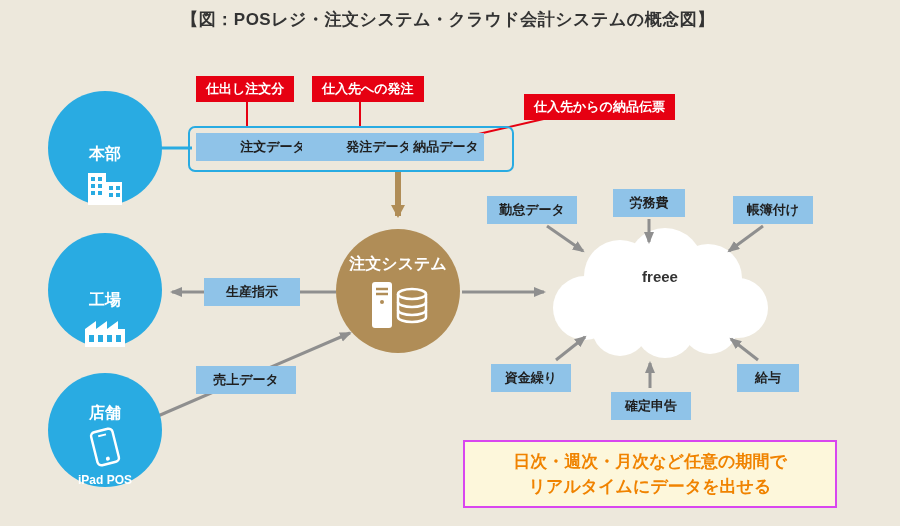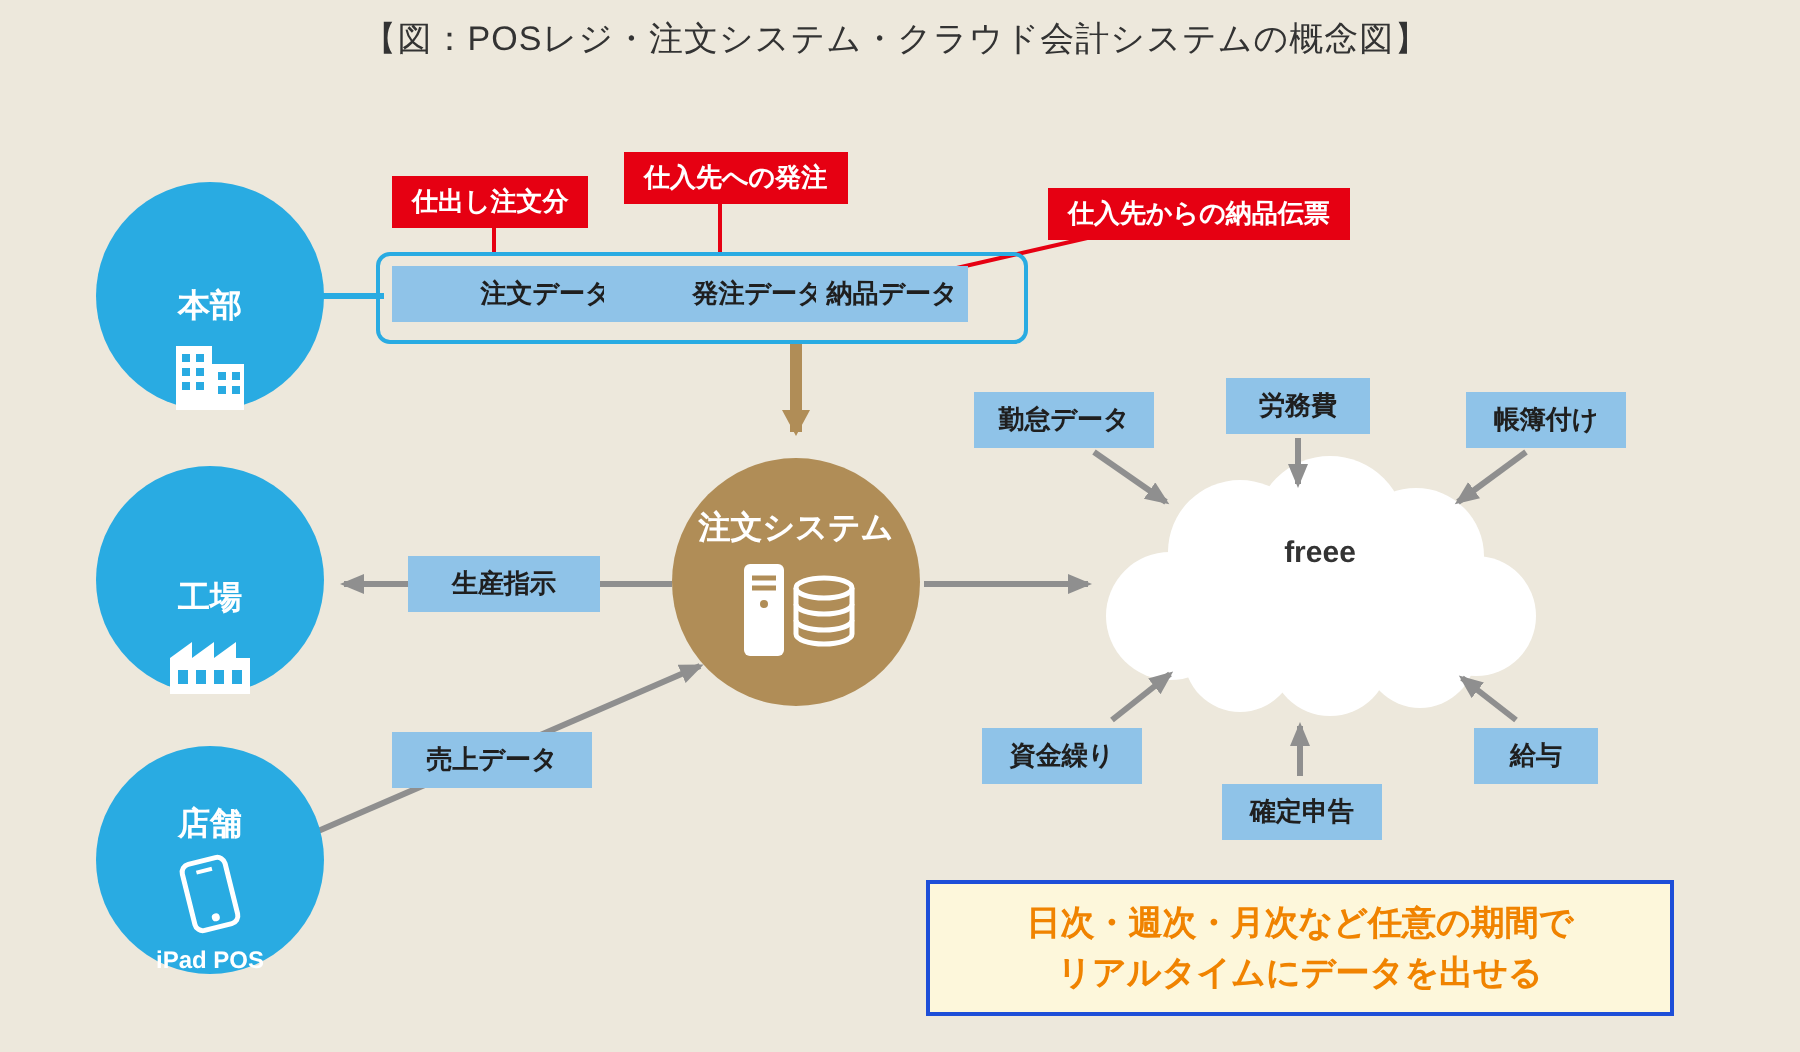--- a/index.html
+++ b/index.html
@@ -5,21 +5,21 @@
   html,body{margin:0;padding:0;}
   .canvas{
     position:relative;
     width:900px;height:526px;
     background:#EDE8DC;
     font-family:"Liberation Sans","DejaVu Sans",sans-serif;
     overflow:hidden;
   }
   .title{
     position:absolute;left:0;top:8px;width:896px;
-    text-align:center;font-size:17px;font-weight:normal;color:#333;
+    text-align:center;font-size:17px;font-weight:bold;color:#333;
     letter-spacing:.5px;
   }
   .connectors{position:absolute;left:0;top:0;pointer-events:none;}
   
   .circle{
     position:absolute;width:114px;height:114px;border-radius:50%;
     background:#29ABE2;color:#fff;
     display:flex;flex-direction:column;align-items:center;justify-content:flex-end;
     text-align:center;
   }
@@ -54,21 +54,21 @@
   }
   
   .cloud-svg{position:absolute;left:540px;top:228px;}
   .cloud-text{
     position:absolute;left:560px;top:266px;width:200px;text-align:center;
     font-size:15px;font-weight:bold;color:#333;line-height:1.5;
   }
   
   .note{
     position:absolute;left:463px;top:440px;width:370px;height:64px;
-    background:#FDF7DB;border:2px solid #1d4ed8;
+    background:#FDF7DB;border:2px solid #d946ef;
     display:flex;flex-direction:column;align-items:center;justify-content:center;
     color:#F08300;font-size:17px;font-weight:bold;line-height:1.5;text-align:center;
   }
 </style>
 </head>
 <body>
 
 <div class="canvas">
 
   <div class="title">【図：POSレジ・注文システム・クラウド会計システムの概念図】</div>
@@ -115,21 +115,21 @@
     <line x1="462" y1="292" x2="544" y2="292" stroke="#8F8F8F" stroke-width="3" marker-end="url(#ag)"></line>
 
     <line x1="547" y1="226" x2="583" y2="251" stroke="#8F8F8F" stroke-width="3" marker-end="url(#ag)"></line>
     <line x1="649" y1="219" x2="649" y2="242" stroke="#8F8F8F" stroke-width="3" marker-end="url(#ag)"></line>
     <line x1="763" y1="226" x2="729" y2="251" stroke="#8F8F8F" stroke-width="3" marker-end="url(#ag)"></line>
     <line x1="556" y1="360" x2="585" y2="337" stroke="#8F8F8F" stroke-width="3" marker-end="url(#ag)"></line>
     <line x1="650" y1="388" x2="650" y2="363" stroke="#8F8F8F" stroke-width="3" marker-end="url(#ag)"></line>
     <line x1="758" y1="360" x2="731" y2="339" stroke="#8F8F8F" stroke-width="3" marker-end="url(#ag)"></line>
   </svg>
 
-  <div class="redlabel" style="left:196px;top:88px;">仕出し注文分</div>
+  <div class="redlabel" style="left:196px;top:76px;">仕出し注文分</div>
   <div class="redlabel" style="left:312px;top:76px;">仕入先への発注</div>
   <div class="redlabel" style="left:524px;top:94px;">仕入先からの納品伝票</div>
 
   <div class="group-frame"></div>
   <div class="bluebox" style="left:196px;top:133px;width:98px;padding-left:28px;">注文データ</div>
   <div class="bluebox" style="left:302px;top:133px;width:98px;padding-left:28px;">発注データ</div>
   <div class="bluebox" style="left:408px;top:133px;width:76px;">納品データ</div>
 
   <div class="circle hq">
     <div class="clabel">本部</div>

